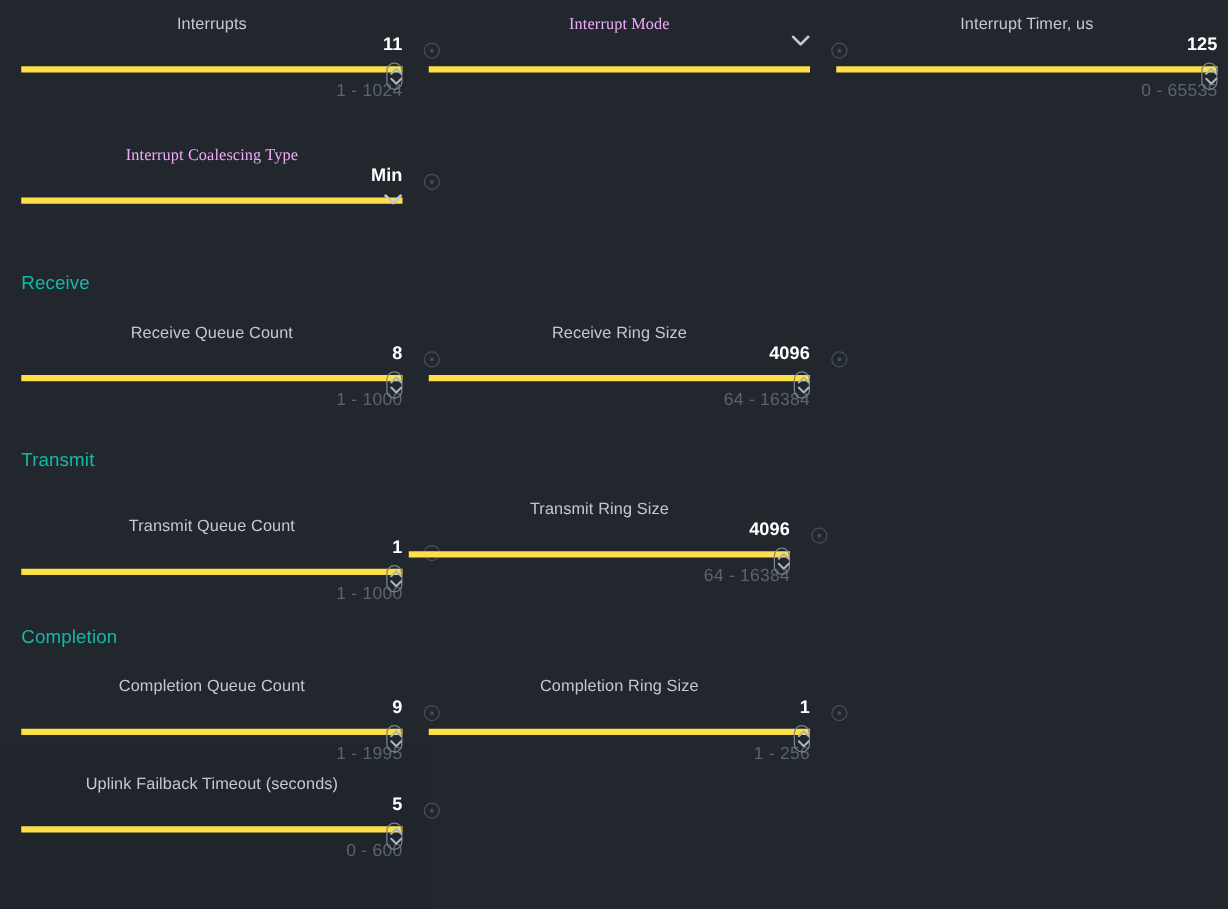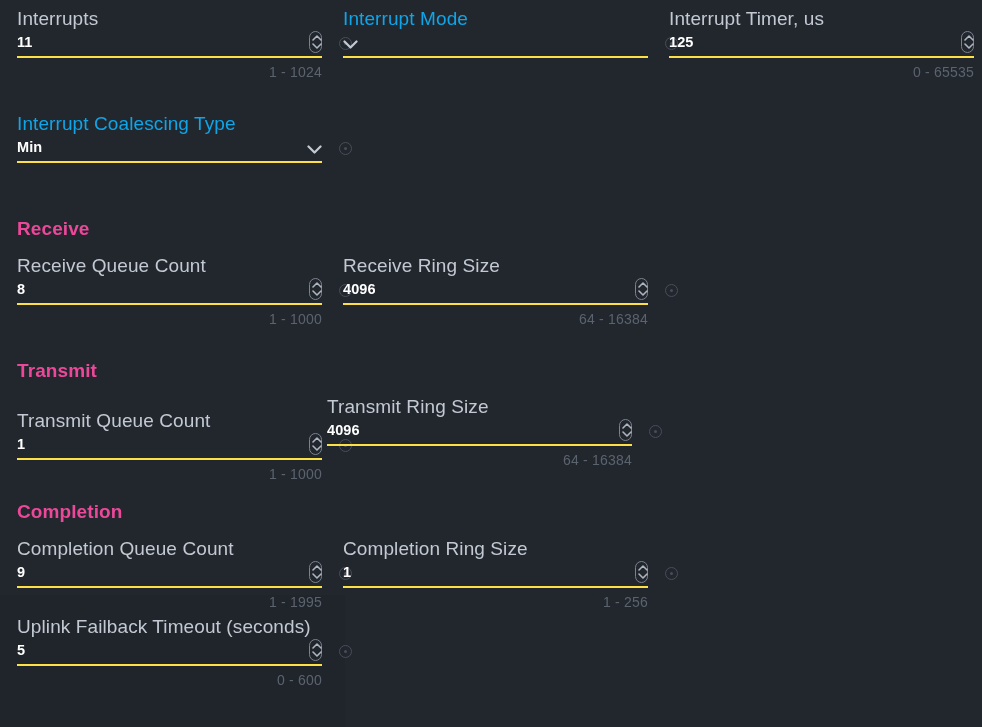--- a/index.html
+++ b/index.html
@@ -38,34 +38,36 @@
     position: relative;
     padding: 0;
   }
 
   .field {
     position: absolute;
     width: 305px;
   }
 
   .field-label {
-    font-size: 19px;
+    font-size: 13px;
     line-height: 18px;
     color: #c3c9d2;
     white-space: nowrap;
     letter-spacing: 0.1px;
-  }
-  .field-label.dim { color: #0ea5e9; }
+    text-align: center;
+  }
+  .field-label.dim { color: #f0abfc; font-family: Liberation Serif, serif; }
 
   .control {
     position: relative;
     height: 30px;
-    border-bottom: 2px solid #fde047;
+    border-bottom: 5px solid #fde047;
     display: flex;
     align-items: flex-end;
+    flex-direction: column;
   }
 
   .control-value {
     font-size: 14.5px;
     font-weight: bold;
     color: #ffffff;
     line-height: 16px;
     padding-bottom: 6px;
     flex: 1;
     white-space: nowrap;
@@ -120,23 +122,23 @@
     text-align: right;
     font-size: 14px;
     color: #5b636e;
     padding-top: 6px;
     line-height: 16px;
     letter-spacing: 0.2px;
   }
 
   .section-title {
     position: absolute;
-    font-size: 19px;
-    font-weight: bold;
-    color: #ec4899;
+    font-size: 15px;
+    font-weight: normal;
+    color: #14b8a6;
     letter-spacing: 0.1px;
     white-space: nowrap;
   }
 </style>
 </head>
 <body>
 
 <div class="page">
 
   <div class="bg-panel"></div>

